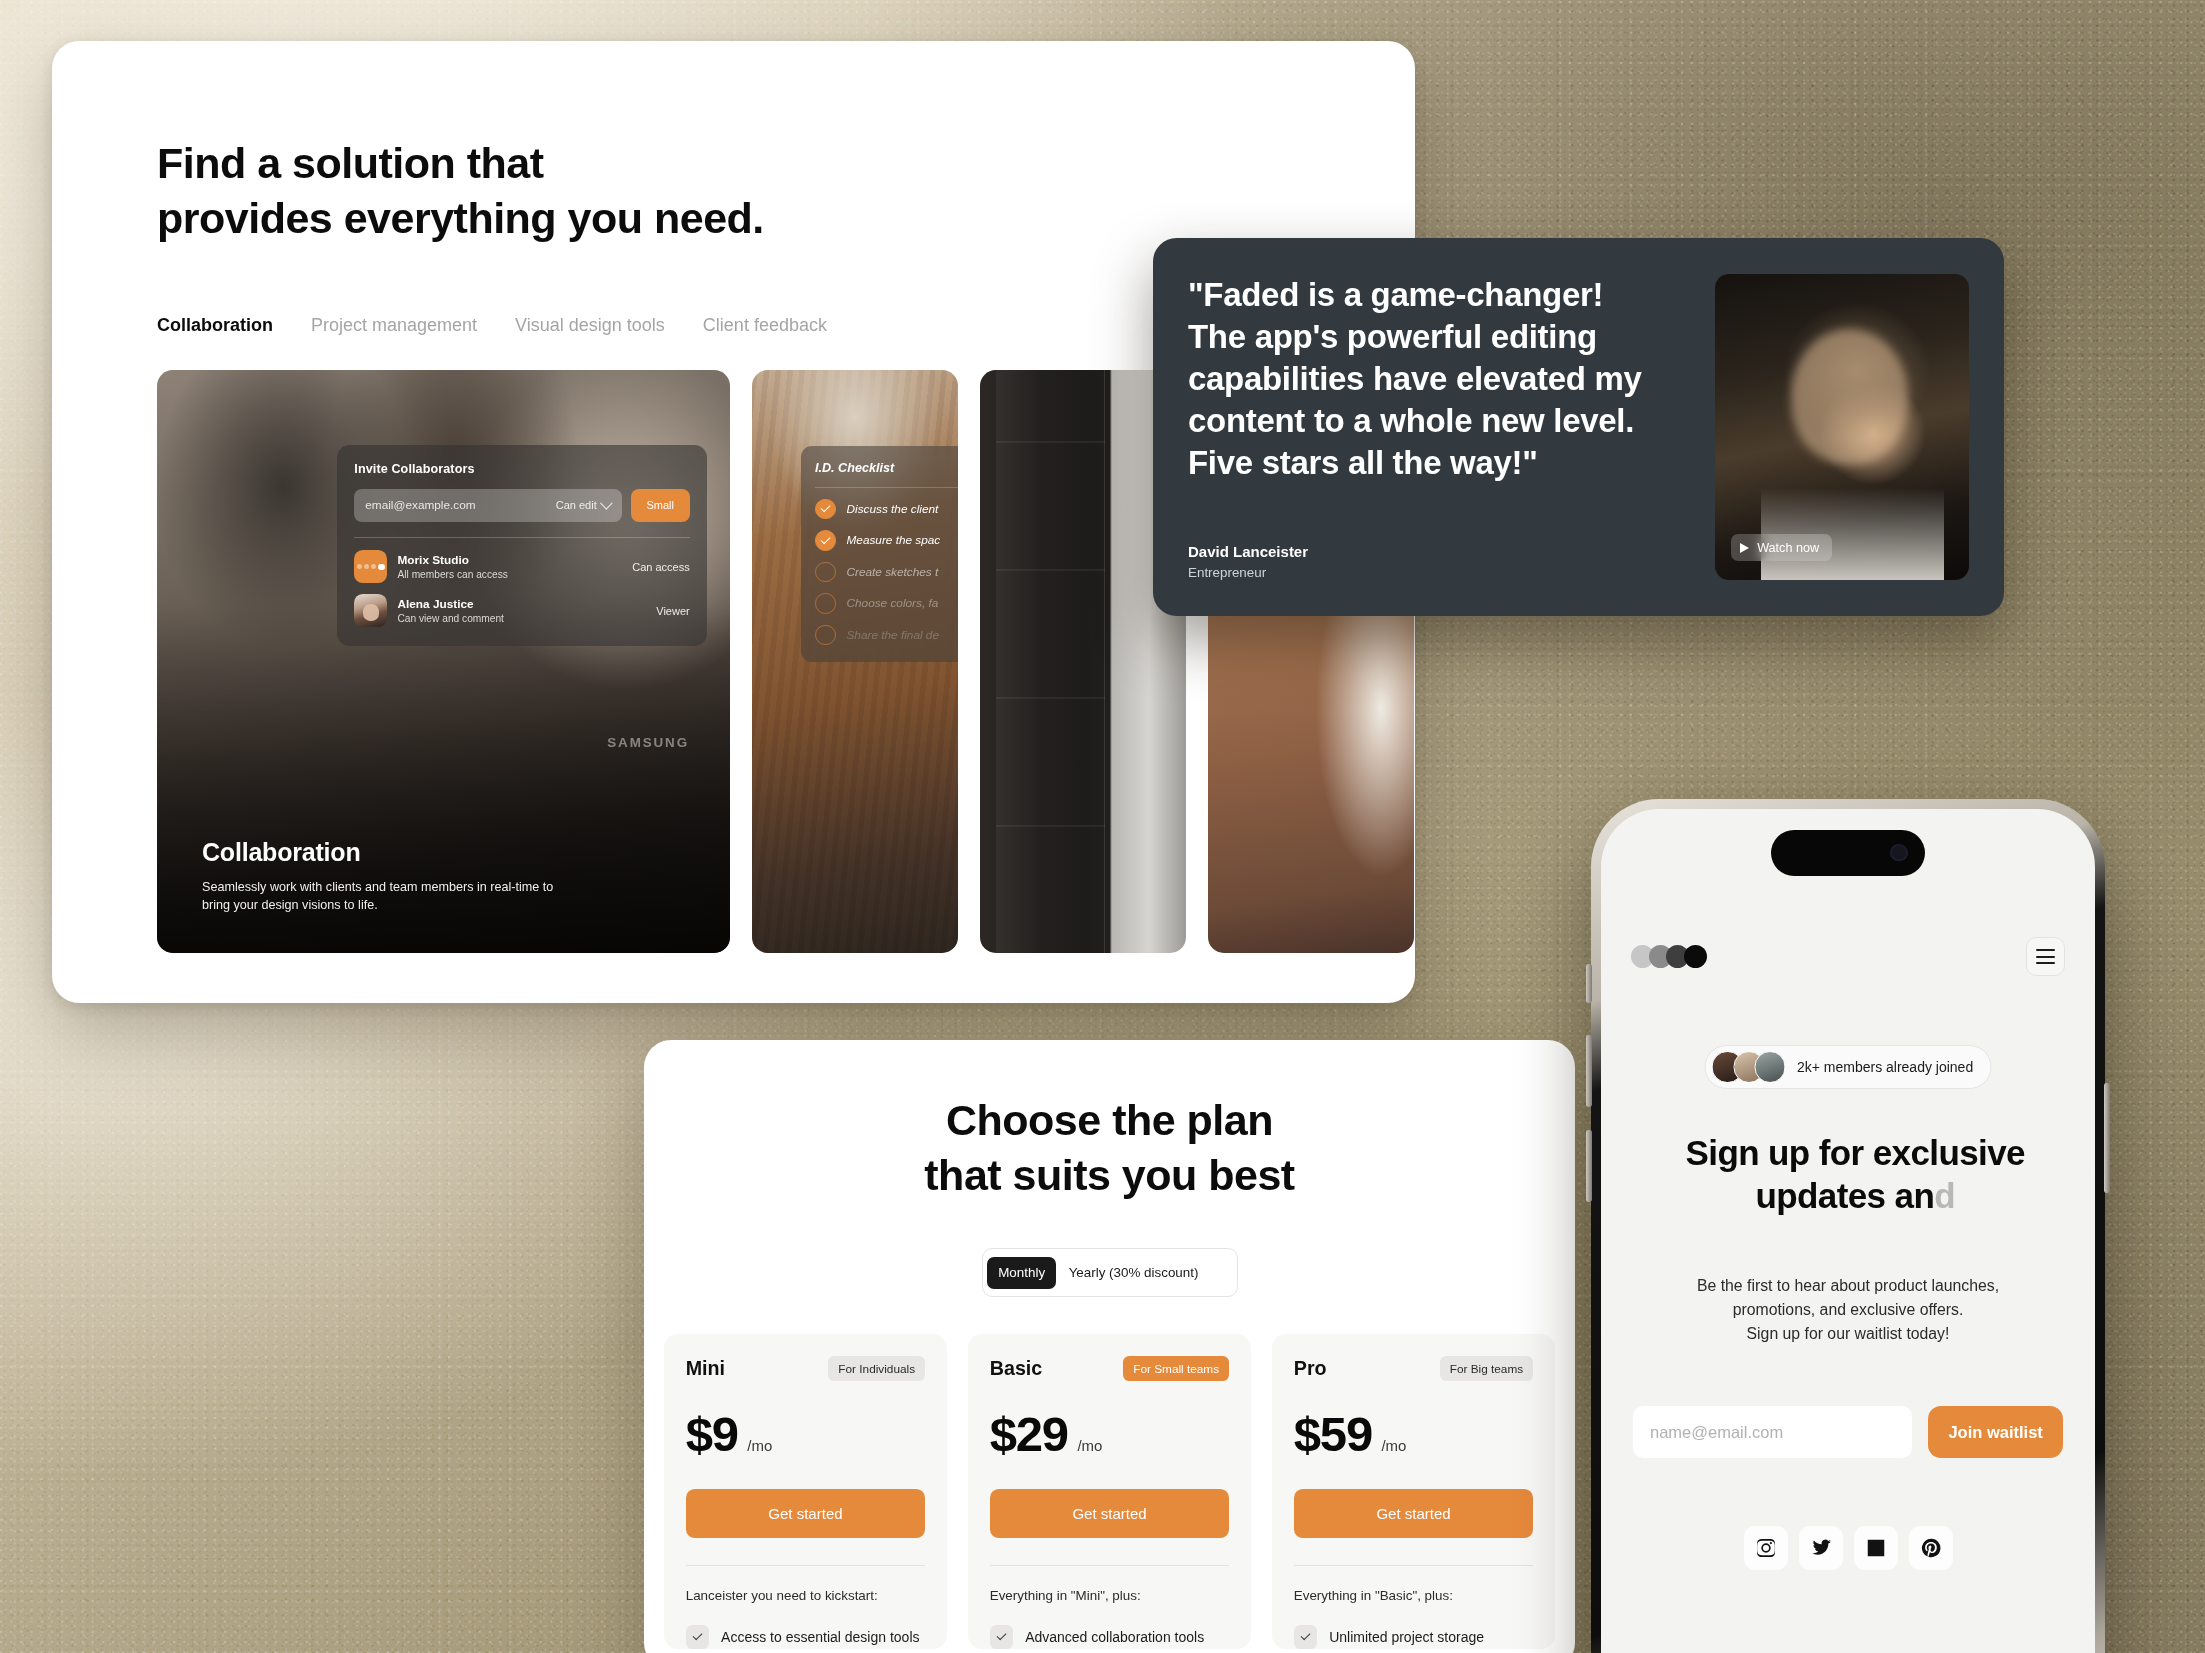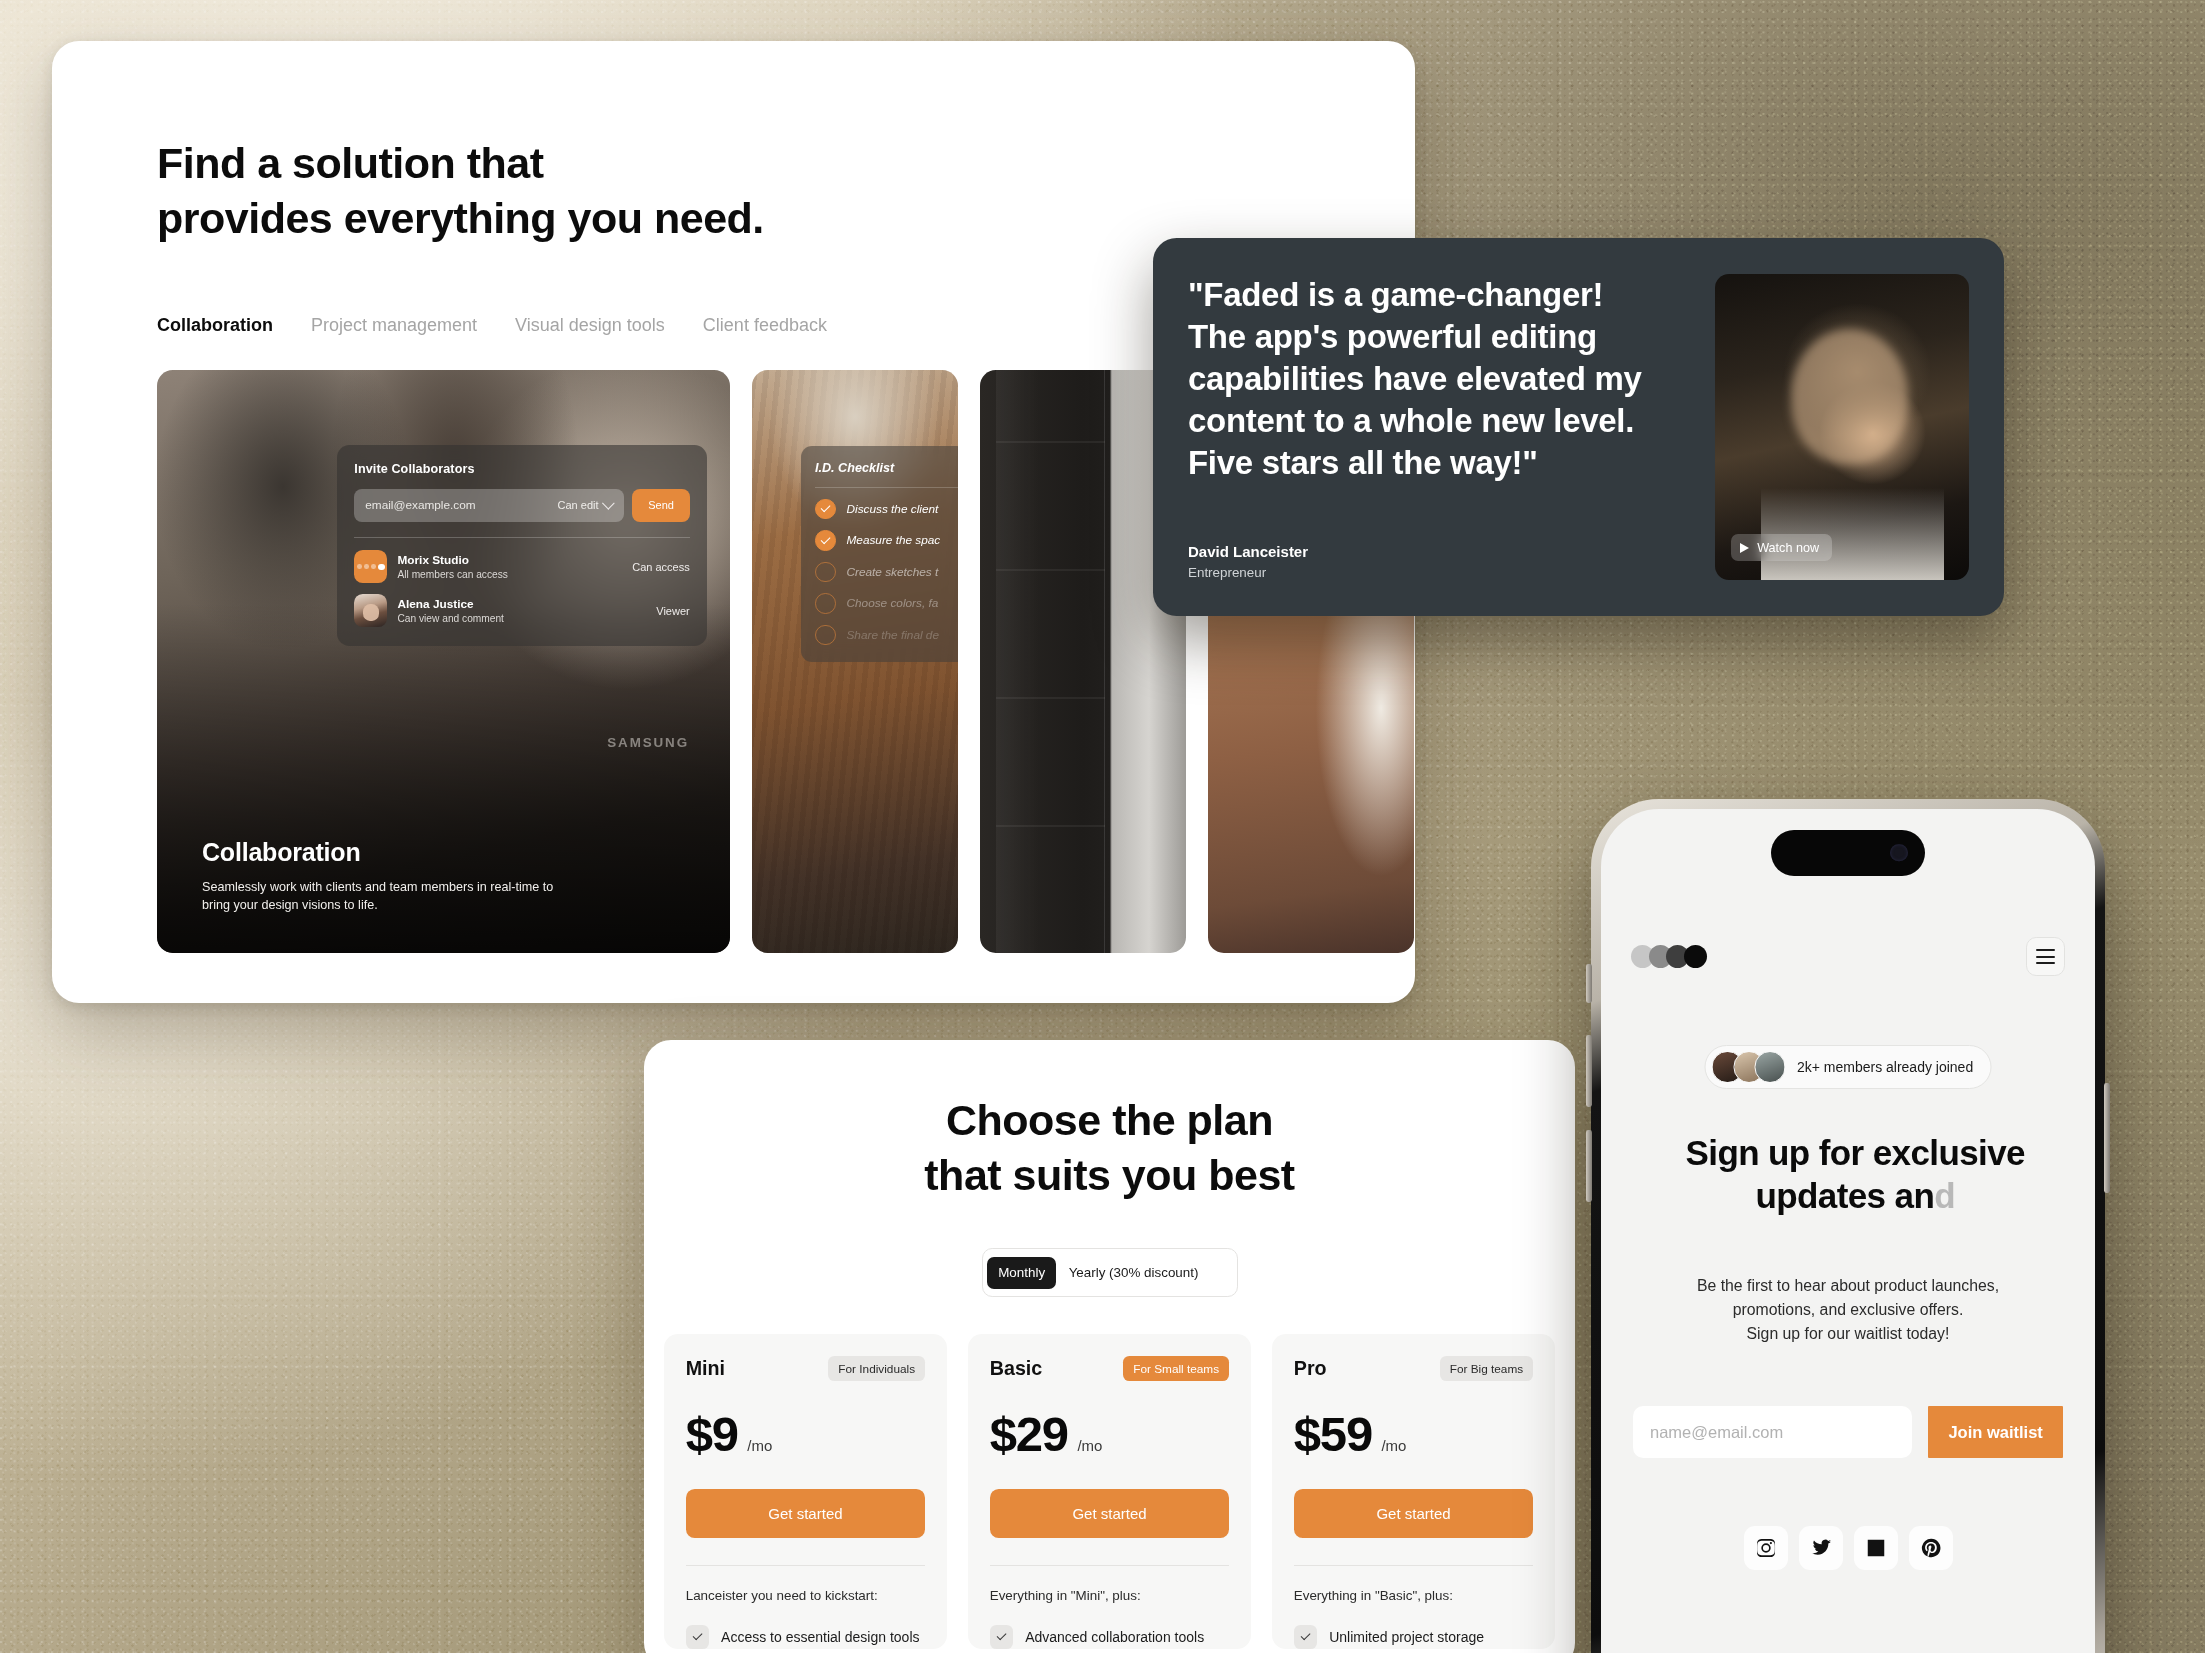--- a/index.html
+++ b/index.html
@@ -296,21 +296,21 @@
     position: absolute; left: 36px; right: 36px; top: 465px; text-align: center;
     font-size: 15.8px; line-height: 1.5; color: #2b2b2b; white-space: pre-line;
   }
   .p-form { position: absolute; left: 31.5px; right: 31.5px; top: 597px; display: flex; gap: 15.8px; }
   .p-input {
     flex: 1; height: 52px; border-radius: 10.2px; border: 0; background: #fff;
     padding: 0 17.3px; font-size: 16.5px; color: #1c1c1c; font-family: inherit; min-width: 0;
   }
   .p-input::placeholder { color: #b2b2b2; }
   .p-join {
-    flex: none; height: 52px; padding: 0 20.5px; border: 0; border-radius: 1px;
+    flex: none; height: 52px; padding: 0 20.5px; border: 0; border-radius: 13px;
     background: #e5893b; color: #fff; font-size: 16.5px; font-weight: 700; font-family: inherit; cursor: pointer; white-space: nowrap;
   }
   .p-social { position: absolute; left: 0; right: 0; top: 717px; display: flex; justify-content: center; gap: 11px; }
   .sico { width: 44px; height: 44px; border-radius: 11px; background: #fdfdfd; display:flex; align-items:center; justify-content:center; cursor:pointer; }
   .sico svg { width: 22px; height: 22px; fill: #121212; }
 
   .side-btn { position: absolute; background: linear-gradient(90deg,#cfc9bf,#7e7a73); border-radius: 2.4px; }
   .sb1 { left: -4.7px; top: 165px; width: 5.5px; height: 39px; }
   .sb2 { left: -5.5px; top: 236px; width: 6.3px; height: 72px; }
   .sb3 { left: -5.5px; top: 331px; width: 6.3px; height: 72px; }
@@ -341,21 +341,21 @@
       <div class="invite-card">
         <div class="invite-title">Invite Collaborators</div>
         <div class="invite-row">
           <div class="invite-field">
             <span class="invite-email">email@example.com</span>
             <span class="invite-perm">
               <span>Can edit</span>
               <span class="chev"></span>
             </span>
           </div>
-          <button class="send-btn">Send</button>
+          <button class="send-btn">Small</button>
         </div>
         <div class="invite-div"></div>
 
         <div class="member">
           <div class="m-av orange">
               <i></i>
               <i></i>
               <i></i>
               <i></i>
             </div>

